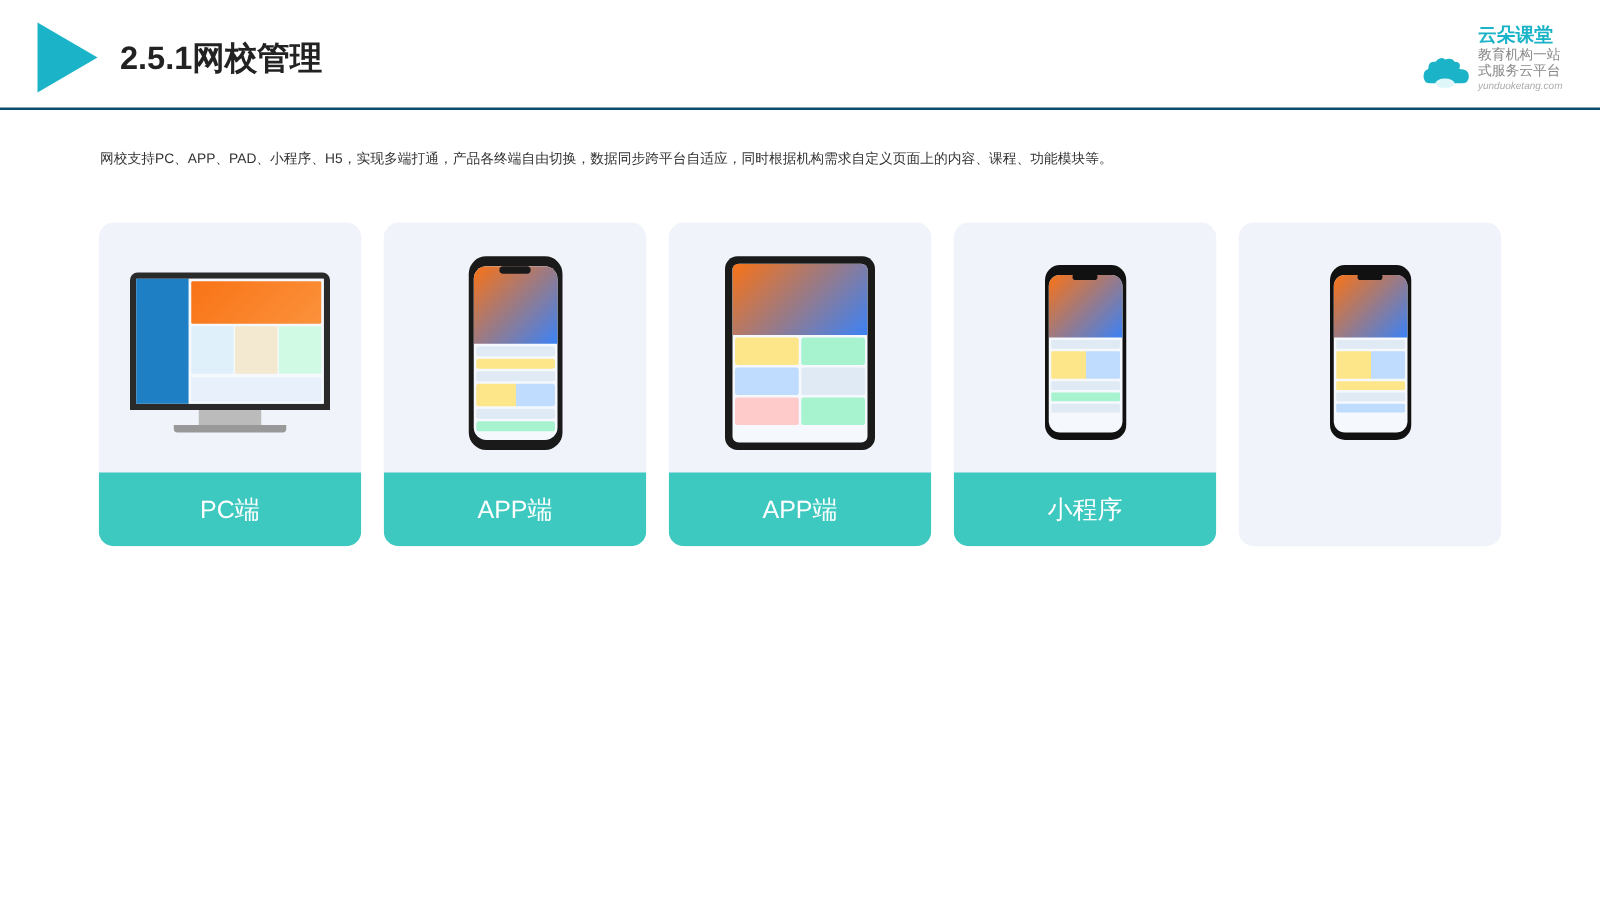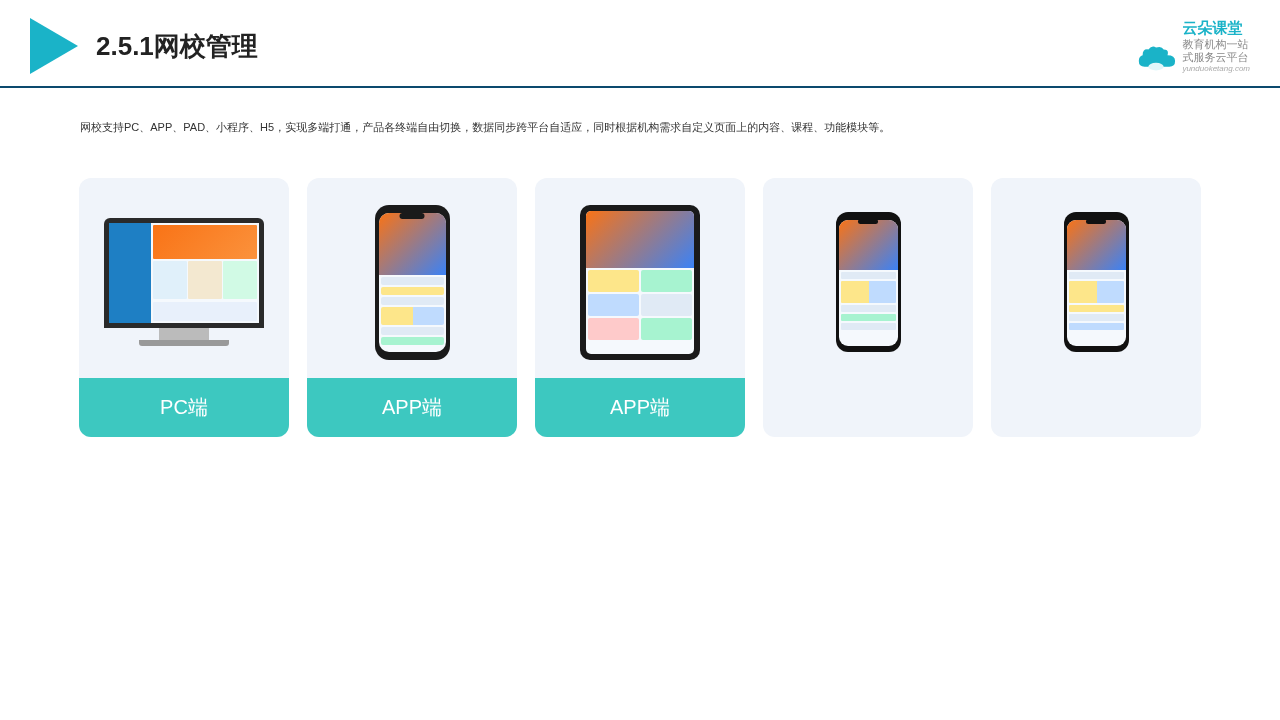--- a/index.html
+++ b/index.html
@@ -404,20 +404,21 @@
           <div class="phone-small-content">
             <div class="phone-small-row"></div>
             <div class="phone-small-row img"></div>
             <div class="phone-small-row"></div>
             <div class="phone-small-row" style="background:#a7f3d0;"></div>
             <div class="phone-small-row"></div>
           </div>
         </div>
       </div>
     </div>
+    <div class="card-label">小程序</div>
   </div>
 
   <div class="card">
     <div class="card-image-area">
       <div class="phone-small">
         <div class="phone-small-notch"></div>
         <div class="phone-small-screen">
           <div class="phone-small-banner"></div>
           <div class="phone-small-content">
             <div class="phone-small-row"></div>

